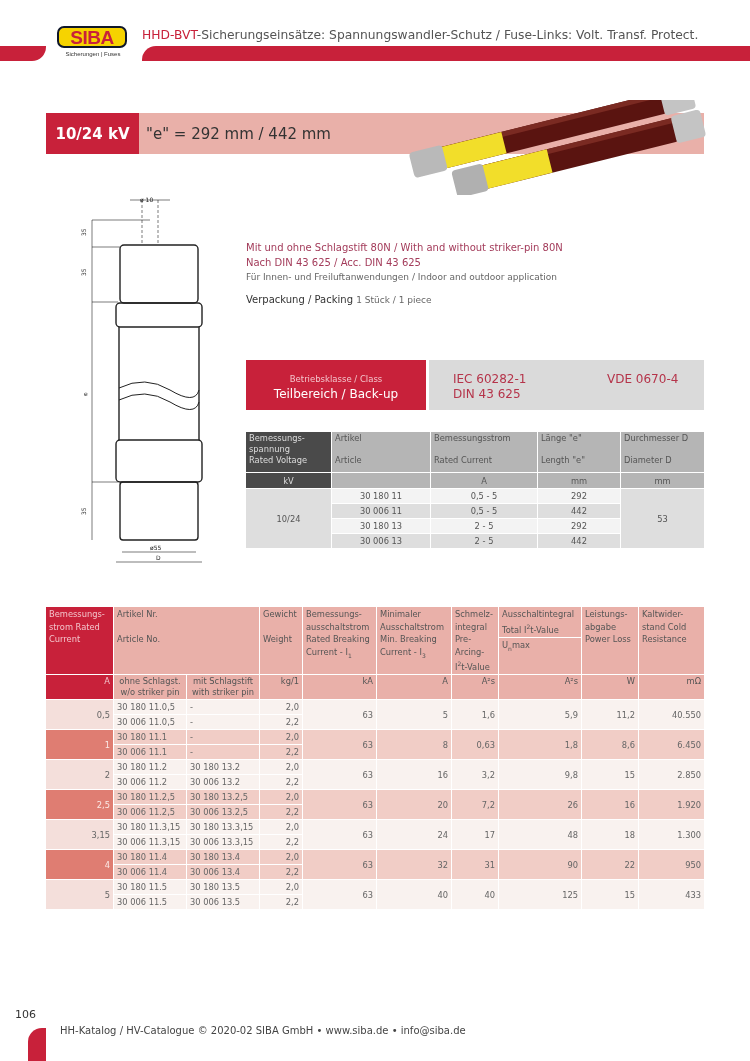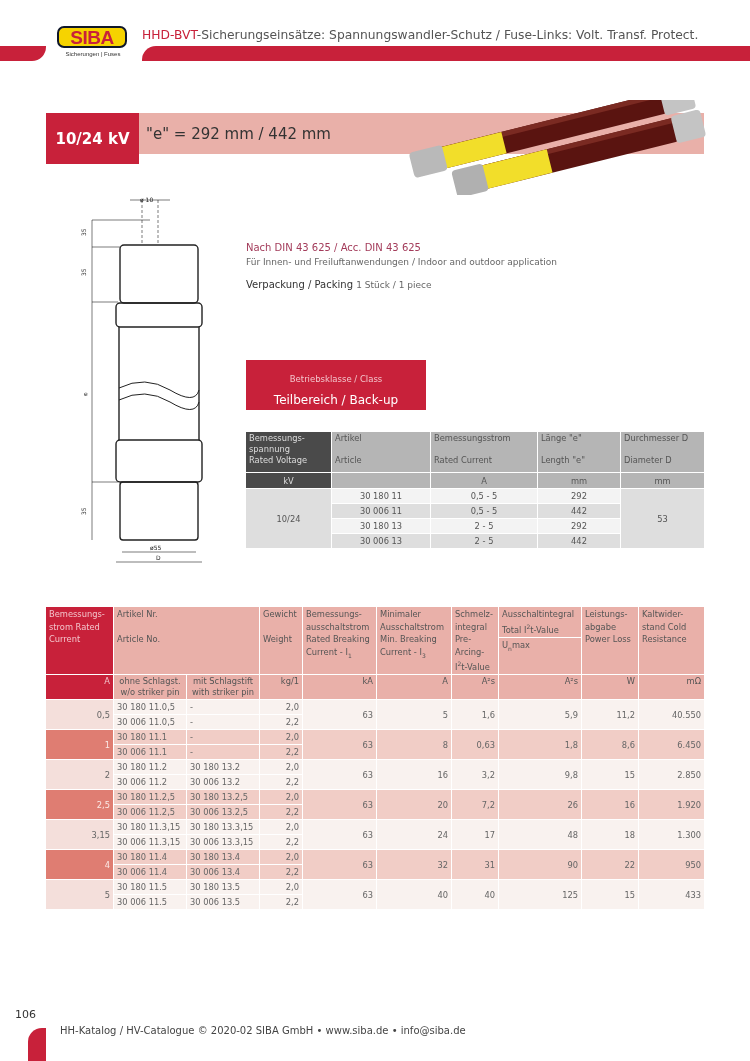--- a/index.html
+++ b/index.html
@@ -11,42 +11,42 @@
   .logo { position: absolute; left: 57px; top: 26px; width: 72px; height: 40px; }
   .logo-box { width: 70px; height: 22px; background: #f6d300; border: 2px solid #0f172a; border-radius: 7px; display: flex; align-items: center; justify-content: center; }
   .logo-text { font-family: "Liberation Sans", sans-serif; font-weight: bold; font-size: 19px; color: #c8213a; letter-spacing: -0.5px; line-height: 1; }
   .logo-sub { font-family: "Liberation Sans", sans-serif; font-size: 6px; color: #333; text-align: center; margin-top: 3px; }
   .hdr-title { position: absolute; left: 142px; top: 28px; font-size: 12.3px; color: #555; white-space: nowrap; }
   .hdr-title .prefix { color: #c8213a; }
   .hdr-bar { position: absolute; left: 142px; top: 46px; right: 0; height: 15px; background: #c8213a; border-radius: 14px 0 0 0; }
 
   
   .band { position: absolute; left: 46px; top: 113px; width: 658px; height: 41px; background: #e9b0a9; }
-  .band-kv { position: absolute; left: 0; top: 0; width: 93px; height: 51px; background: #c8213a; color: #fff; font-weight: bold; font-size: 15px; display: flex; align-items: center; justify-content: center; }
+  .band-kv { position: absolute; left: 0; top: 0; width: 93px; height: 41px; background: #c8213a; color: #fff; font-weight: bold; font-size: 15px; display: flex; align-items: center; justify-content: center; }
   .band-e { position: absolute; left: 100px; top: 0; height: 41px; display: flex; align-items: center; font-size: 15px; color: #333; }
 
   
   .photo { position: absolute; left: 400px; top: 100px; width: 320px; height: 95px; }
 
   
   .drawing { position: absolute; left: 70px; top: 190px; width: 140px; height: 375px; }
 
   
   .info { position: absolute; left: 246px; top: 240px; width: 460px; font-size: 10px; }
   .info .pink { color: #a33b5a; line-height: 15px; }
   .info .sec-title { color: #333; font-size: 10px; margin-top: 12px; }
   .info .sec-body { color: #666; font-size: 9px; margin-top: 2px; }
   .info .pack { color: #333; margin-top: 12px; }
   .info .pack small { color: #666; font-size: 9px; margin-top: 20px; }
 
   
   .classbar { position: absolute; left: 246px; top: 360px; width: 458px; height: 50px; }
   .class-left { position: absolute; left: 0; top: 0; width: 180px; height: 50px; background: #c8213a; color: #fff; text-align: center; }
   .class-left .l1 { font-size: 8.5px; color: #f3c4cb; margin-top: 14px; text-align: center; }
-  .class-left .l2 { font-size: 12px; margin-top: 9px; }
+  .class-left .l2 { font-size: 12px; margin-top: 3px; }
   .class-right { position: absolute; left: 183px; top: 0; width: 275px; height: 50px; background: #dadada; color: #b5344a; font-size: 12px; }
   .class-right .iec { position: absolute; left: 24px; top: 12px; line-height: 15px; }
   .class-right .vde { position: absolute; left: 178px; top: 12px; }
 
   
   table { border-collapse: separate; border-spacing: 1px; }
   .t1 { position: absolute; left: 245px; top: 431px; width: 460px; font-size: 8.3px; }
   .t1 td { padding: 1px 3px; color: #555; }
   .t1 .hdr td { background: #b5b5b5; vertical-align: top; height: 40px; line-height: 11px; }
   .t1 .hdr td.dark { background: #4a4a4a; color: #ddd; }
@@ -140,32 +140,40 @@
   <path d="M49 210 Q75 197 100 212 T129 212" stroke-width="1"></path>
   <rect x="46" y="250" width="86" height="42" rx="4" stroke-width="1.4"></rect>
   <rect x="50" y="292" width="78" height="58" rx="3" stroke-width="1.4"></rect>
   <line x1="52" y1="362" x2="126" y2="362" stroke-width="0.6"></line>
   <text x="80" y="360" font-size="6" fill="#222" stroke="none">ø55</text>
   <line x1="46" y1="372" x2="132" y2="372" stroke-width="0.6"></line>
   <text x="86" y="370" font-size="6" fill="#222" stroke="none">D</text>
 </svg>
 
 <div class="info">
+  <div class="pink">Mit und ohne Schlagstift 80N / With and without striker-pin 80N</div>
   <div class="pink">Nach DIN 43 625 / Acc. DIN 43 625</div>
   <div class="sec-body">Für Innen- und Freiluftanwendungen / Indoor and outdoor application</div>
   <div class="pack">
     <span>Verpackung / Packing</span>
     <small>1 Stück / 1 piece</small>
   </div>
 </div>
 
 <div class="classbar">
   <div class="class-left">
     <div class="l1">Betriebsklasse / Class</div>
     <div class="l2">Teilbereich / Back-up</div>
+  </div>
+  <div class="class-right">
+    <div class="iec">
+      <div>IEC 60282-1</div>
+      <div>DIN 43 625</div>
+    </div>
+    <div class="vde">VDE 0670-4</div>
   </div>
 </div>
 
 <table class="t1">
   <tbody>
       <tr class="hdr">
     <td class="dark" style="width:85px"><span>Bemessungs- spannung</span><br><span>Rated Voltage</span></td>
     <td style="width:98px"><span>Artikel</span><br><br><span>Article</span></td>
     <td style="width:106px"><span>Bemessungsstrom</span><br><br><span>Rated Current</span></td>
     <td style="width:82px"><span>Länge "e"</span><br><br><span>Length "e"</span></td>

